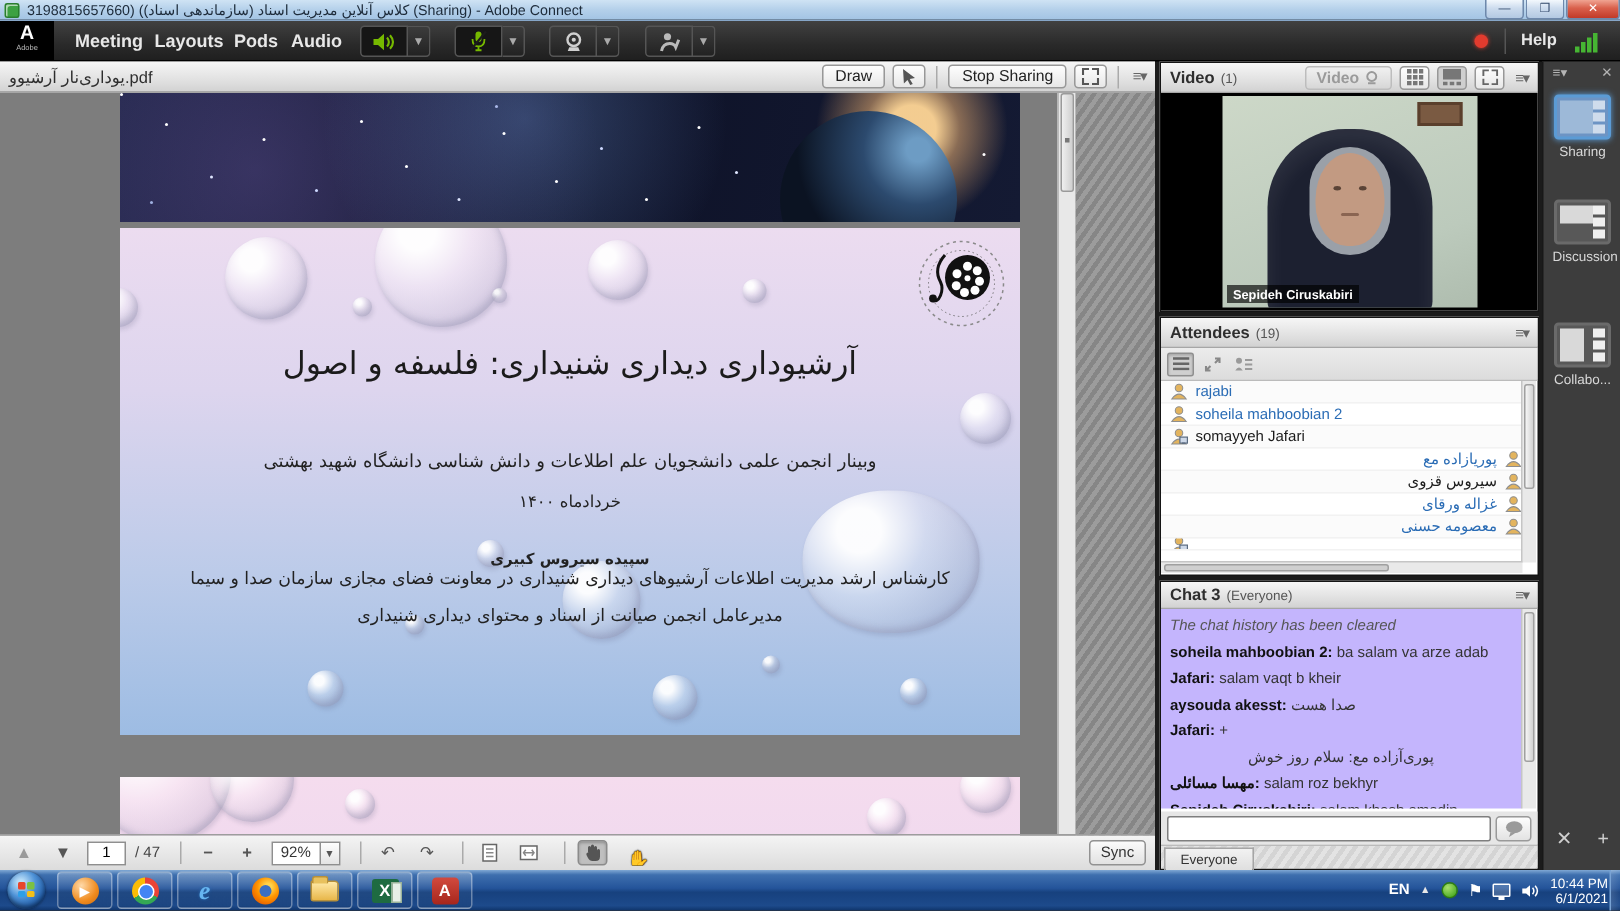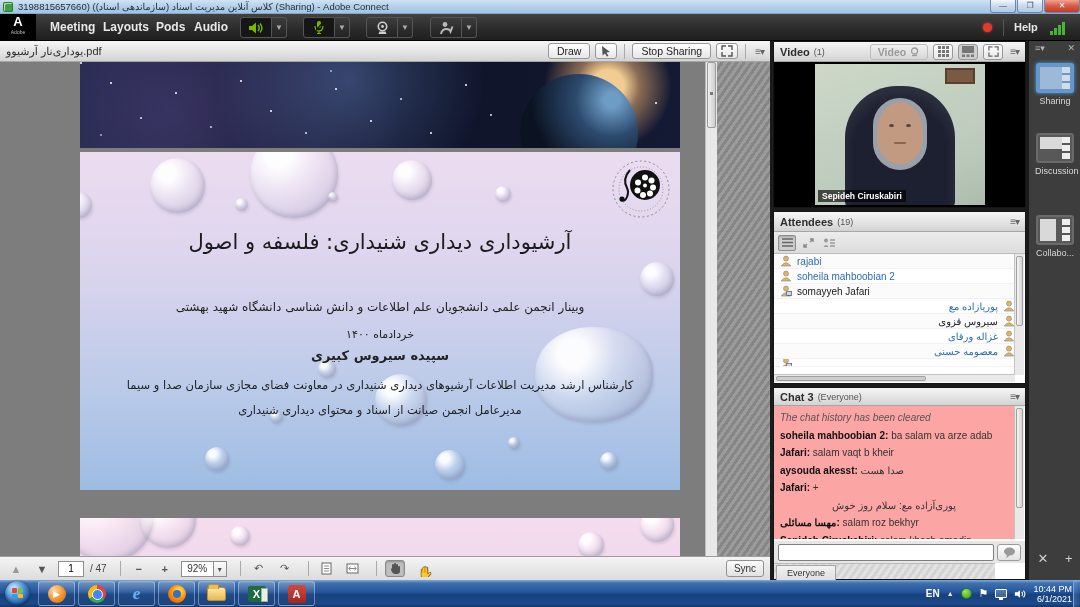--- a/index.html
+++ b/index.html
@@ -64,21 +64,21 @@
 #slide-main{top:90px;height:338px;background:linear-gradient(180deg,#ecdcf0 0%,#ddd5ee 32%,#bccbe9 68%,#9dbce3 100%)}
 #slide-next{top:456px;height:100px;background:linear-gradient(180deg,#f5dcee 0%,#ecd7ef 100%)}
 .bubble{position:absolute;border-radius:50%;
  background:radial-gradient(circle at 32% 28%, rgba(255,255,255,.95) 0 14%, rgba(255,255,255,.25) 42%, rgba(150,150,175,.18) 75%, rgba(120,120,150,.28));
  box-shadow:inset -2px -3px 5px rgba(130,130,160,.35),1px 2px 3px rgba(90,90,120,.18)}
 .fa{direction:rtl}
 #slide-main .s-title{position:absolute;top:78px;left:0;width:100%;text-align:center;font-size:21px;color:#1b1b1b;font-family:"DejaVu Sans",sans-serif}
 .s-line{position:absolute;left:0;width:100%;text-align:center;color:#222;font-family:"DejaVu Sans",sans-serif}
 #s-l1{top:148px;font-size:12px}
 #s-l2{top:176px;font-size:11px}
-#s-l3{top:196px;font-size:13px;font-weight:bold}
+#s-l3{top:216px;font-size:10px;font-weight:bold}
 #s-l4{top:226px;font-size:11.5px}
 #s-l5{top:251px;font-size:11.5px}
 #slide-next .n-title{position:absolute;top:58px;left:0;width:100%;text-align:center;font-size:16.5px;font-weight:bold;color:#161616;font-family:"DejaVu Sans",sans-serif}
 #hand-cursor{position:absolute;left:338px;top:48px;font-size:12px;color:#fff;text-shadow:0 0 1px #000,0 0 1px #000;z-index:5}
 #slide-logo{position:absolute;right:8px;top:6px}
 
 #doc-toolbar{position:absolute;left:0;top:515px;width:770px;height:24px;
  background:linear-gradient(#f4f4f4,#dcdcdc);border-top:1px solid #9d9d9d;display:flex;align-items:center;padding:0 6px;gap:6px}
 .dtb{width:20px;height:17px;border:1px solid transparent;border-radius:3px;display:flex;align-items:center;justify-content:center;font-size:11px;color:#555}
 .dtb.pressed{background:#bfbfbf;border-color:#8b8b8b;box-shadow:inset 0 1px 2px rgba(0,0,0,.25)}
@@ -120,31 +120,31 @@
 .att-name{font-size:10px;color:#1a1a1a;white-space:nowrap}
 .att-row.blue .att-name{color:#2a6cb5}
 .att-row.partial{height:8px;overflow:hidden}
 .p-badge{display:none}
 .att-row.presenter .p-badge{display:block}
 #att-vscroll{position:absolute;right:1px;top:42px;width:10px;height:121px;background:#e9e9e9;border-left:1px solid #c5c5c5}
 #att-vscroll .thumb{position:absolute;left:1px;top:2px;width:7px;height:70px;background:linear-gradient(90deg,#f6f6f6,#d2d2d2);border:1px solid #a0a0a0;border-radius:2px}
 #att-hscroll{position:absolute;left:0;bottom:1px;width:241px;height:8px;background:#e9e9e9;border-top:1px solid #c5c5c5}
 #att-hscroll .thumb{position:absolute;left:2px;top:1px;width:150px;height:5px;background:#cfcfcf;border:1px solid #a0a0a0;border-radius:2px}
 
-#chat-msgs{position:absolute;left:0;top:18px;width:240px;height:133px;background:#fca5a5;padding:6px 6px 0 6px;overflow:hidden}
+#chat-msgs{position:absolute;left:0;top:18px;width:240px;height:133px;background:#c4b5fd;padding:6px 6px 0 6px;overflow:hidden}
 .chat-msg{font-size:10px;color:#333;margin-bottom:6.5px;line-height:11px}
 .chat-msg b{color:#111}
 .chat-msg.system{font-style:italic;color:#555}
 .chat-msg.rtl{direction:rtl;text-align:center}
 #chat-vscroll{position:absolute;right:1px;top:18px;width:10px;height:133px;background:#e9e9e9;border-left:1px solid #c5c5c5}
 #chat-vscroll .thumb{position:absolute;left:1px;top:2px;width:7px;height:100px;background:linear-gradient(90deg,#f6f6f6,#d2d2d2);border:1px solid #a0a0a0;border-radius:2px}
 #chat-input-row{position:absolute;left:0;top:153px;width:251px;height:22px;background:#e6e6e6;display:flex;align-items:center;padding:0 4px;gap:3px}
 #chat-input{flex:1;height:17px;border:1px solid #7f7f7f;border-radius:2px;background:#fff;font-size:10px;padding:0 4px}
 #chat-send{width:24px;height:17px;border:1px solid #9a9a9a;border-radius:3px;background:linear-gradient(#fdfdfd,#e3e3e3);display:flex;align-items:center;justify-content:center}
-#chat-tabs{position:absolute;left:0;top:175px;width:221px;height:16px;
+#chat-tabs{position:absolute;left:0;top:175px;width:251px;height:16px;
  background:repeating-linear-gradient(125deg,#e3e3e3 0 3px,#d4d4d4 3px 6px);border-top:1px solid #bbb}
 #tab-everyone{position:absolute;left:2px;top:1px;height:15px;padding:0 10px;background:linear-gradient(#f2f2f2,#dfdfdf);
  border:1px solid #a5a5a5;border-bottom:none;font-size:9px;color:#333;line-height:14px}
 
 #layout-strip{position:absolute;left:1028px;top:41px;width:52px;height:539px;background:#3d3d3d;border-left:1px solid #181818}
 #strip-top{position:absolute;left:0;top:2px;width:52px;height:12px;color:#b5b5b5;font-size:9px;display:flex;justify-content:space-between;padding:0 6px}
 .lay-item{position:absolute;left:6px;width:40px;text-align:center}
 .lay-thumb{width:38px;height:30px;border:2px solid #6a6a6a;border-radius:3px;background:#585858;position:relative;margin:0 auto}
 .lay-item.selected .lay-thumb{border-color:#5b9bd5;box-shadow:0 0 4px #5b9bd5;background:#6d94c4}
 .lay-thumb .big{position:absolute;left:2px;top:2px;width:22px;height:22px;background:#9db9d8}

